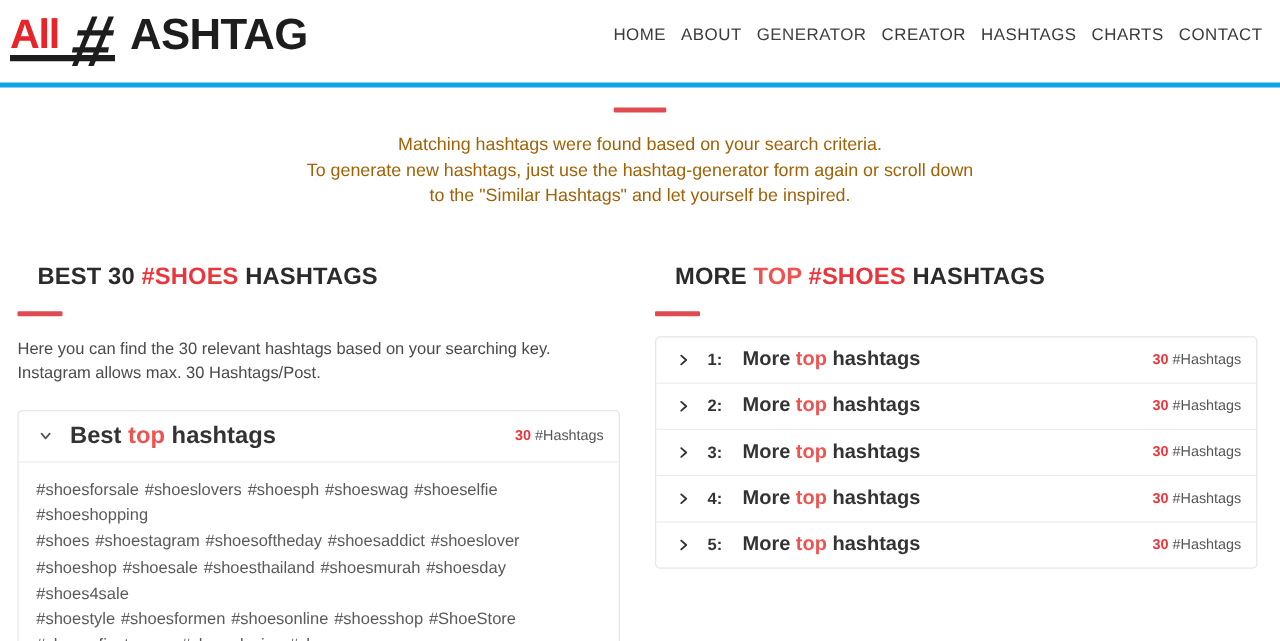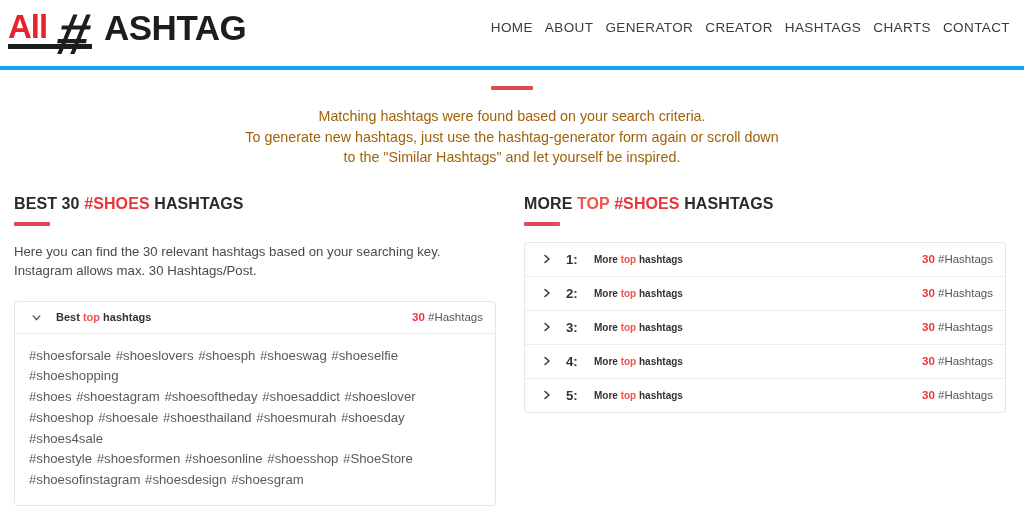--- a/index.html
+++ b/index.html
@@ -103,25 +103,25 @@
   
   .columns {
     display: flex;
     padding: 0 14px;
     margin-top: 27px;
     gap: 28px;
   }
   .col { width: 482px; }
 
   .sec-title {
-    font-size: 16px;
+    font-size: 19px;
     font-weight: 700;
     color: #2b2b2b;
     letter-spacing: 0.1px;
-    margin: 0;
+    margin: 16px;
     white-space: nowrap;
   }
   .red { color: #e8363c; }
   .red-soft { color: #ef5350; }
   .accent-bar-left {
     width: 36px;
     height: 4px;
     background: #e04b52;
     margin: 9px 0 16px 0;
     border-radius: 1px;
@@ -148,21 +148,21 @@
   }
   .chev {
     width: 15px;
     display: inline-flex;
     align-items: center;
     justify-content: center;
     color: #555;
     margin-right: 12px;
   }
   .panel-head-label {
-    font-size: 11px;
+    font-size: 19px;
     font-weight: 700;
     color: #333;
   }
   .panel-head-label .red-soft { font-weight: 700; }
   .count {
     margin-left: auto;
     font-size: 11.5px;
     color: #555;
     white-space: nowrap;
   }
@@ -190,21 +190,21 @@
     cursor: pointer;
   }
   .list-row:last-child { border-bottom: none; }
   .row-index {
     font-size: 13.2px;
     font-weight: 700;
     color: #333;
     width: 28px;
   }
   .row-label {
-    font-size: 10px;
+    font-size: 16px;
     font-weight: 700;
     color: #333;
   }
 </style>
 </head>
 <body>
 
 <div class="header">
   <div class="logo">
     <span class="logo-all">All</span>

